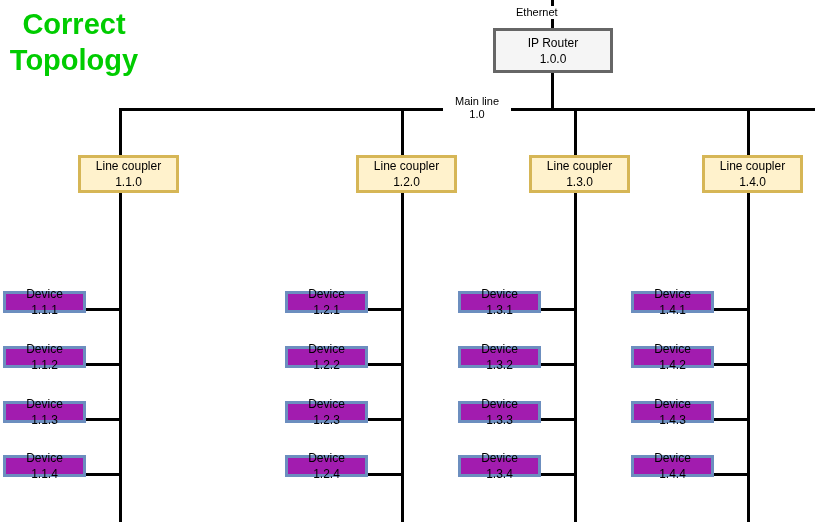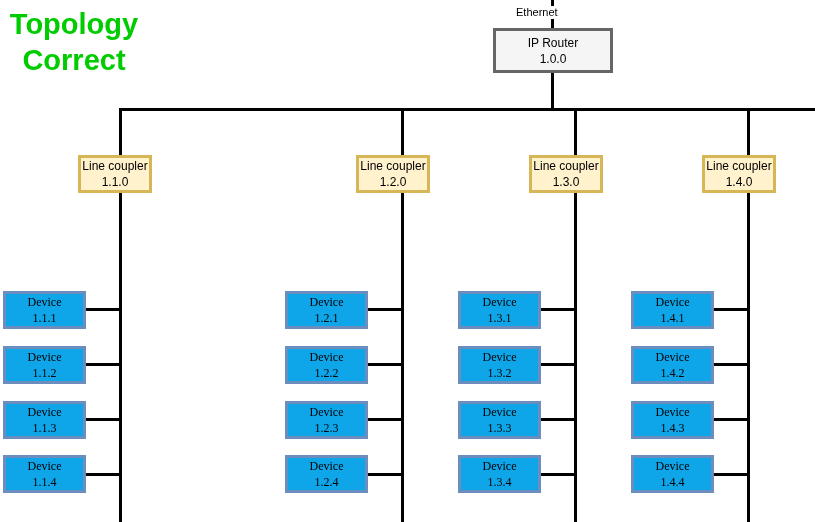--- a/index.html
+++ b/index.html
@@ -52,31 +52,31 @@
     display: flex; flex-direction: column;
     align-items: center; justify-content: center;
     text-align: right;
     font-size: 12px; line-height: 16px;
   }
   .router {
     left: 493px; top: 28px; width: 120px; height: 45px;
     background: #f5f5f5; border: 3px solid #666666;
   }
   .coupler {
-    top: 155px; width: 74px; height: 38px;
+    top: 155px; width: 101px; height: 38px;
     background: #fff2cc; border: 3px solid #d6b656;
   }
   .coupler.c1 { left: 78px; }
   .coupler.c2 { left: 356px; }
   .coupler.c3 { left: 529px; }
   .coupler.c4 { left: 702px; }
 
   .device {
-    width: 83px; height: 38px;
-    background: #0ea5e9; border: 3px solid #6c8ebf; font-family: Liberation Serif, serif;
+    width: 83px; height: 22px;
+    background: #a21caf; border: 3px solid #6c8ebf;
   }
   .device.c1 { left: 3px; }
   .device.c2 { left: 285px; }
   .device.c3 { left: 458px; }
   .device.c4 { left: 631px; }
   .device.r1 { top: 291px; }
   .device.r2 { top: 346px; }
   .device.r3 { top: 401px; }
   .device.r4 { top: 455px; }
 
@@ -91,34 +91,38 @@
     text-align: center; font-size: 11px; line-height: 13px;
     background: #ffffff; z-index: 2;
   }
 </style>
 </head>
 <body>
 
 <div class="diagram">
 
   <div class="title">
+    <div>Correct</div>
     <div>Topology</div>
-    <div>Correct</div>
   </div>
 
   <div class="vline ethernet-line"></div>
   <div class="vline router-drop"></div>
   <div class="hline main-line"></div>
 
   <div class="vline col-line c1"></div>
   <div class="vline col-line c2"></div>
   <div class="vline col-line c3"></div>
   <div class="vline col-line c4"></div>
 
   <div class="ethernet-label">Ethernet</div>
+  <div class="main-line-label">
+    <div>Main line</div>
+    <div>1.0</div>
+  </div>
 
   <div class="node router">
     <div>IP Router</div>
     <div>1.0.0</div>
   </div>
 
   <div class="node coupler c1">
     <div>Line coupler</div>
     <div>1.1.0</div>
   </div>

